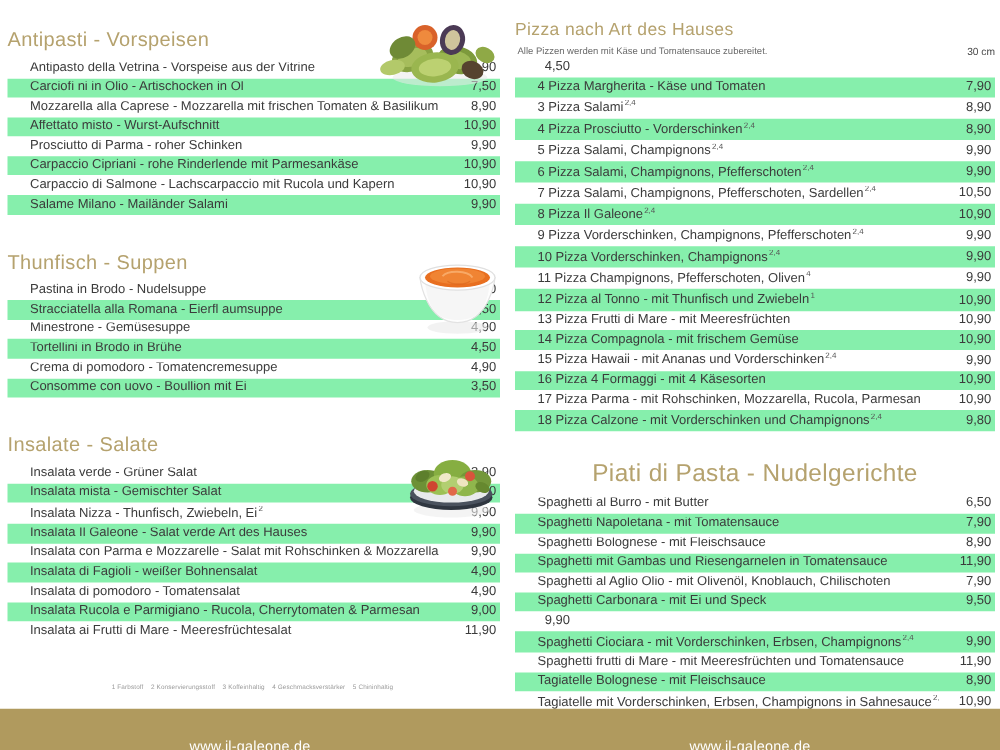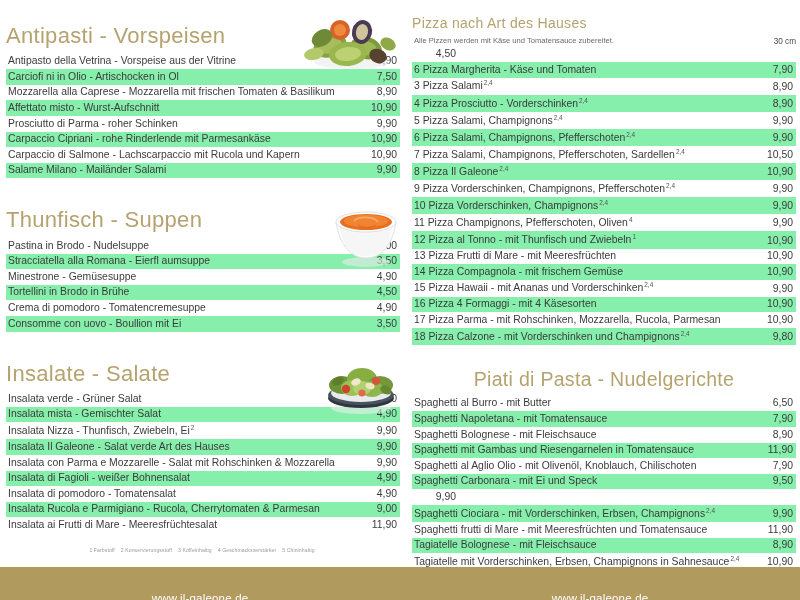--- a/index.html
+++ b/index.html
@@ -38,21 +38,21 @@
   }
   .col-right {
     width: 396px;
     box-sizing: border-box;
     padding: 0 4px 0 8px;
     position: relative;
   }
 
   
   .section-title {
-    font-size: 22px;
+    font-size: 16px;
     font-weight: normal;
     color: #b5a26e;
     letter-spacing: 0.3px;
     margin: 0;
     padding: 0 0 5px 0;
     line-height: 1.12;
     white-space: nowrap;
   }
   .section-title.pizza   { font-size: 14px; }
   .section-title.pasta   { font-size: 19.5px; text-align: center; }
@@ -86,20 +86,21 @@
     color: #3b3b3b;
     white-space: nowrap;
     overflow: hidden;
   }
   .row.alt { background: #86efac; }
 
   .row .nm {
     flex: 1 1 auto;
     overflow: hidden;
     text-overflow: clip;
+    margin-left: 16px;
   }
   .row .pr {
     flex: 0 0 auto;
     padding-left: 8px;
     text-align: right;
     min-width: 34px;
   }
   .row .sup {
     font-size: 6.4px;
     vertical-align: super;
@@ -328,21 +329,21 @@
       <h2 class="section-title pizza">Pizza nach Art des Hauses</h2>
       <div class="section-sub">
         <span>Alle Pizzen werden mit Käse und Tomatensauce zubereitet.</span>
         <span class="size-col">30 cm</span>
       </div>
       <div class="items" id="list-R0">
           <div class="row">
             <div class="pr">4,50</div>
           </div>
           <div class="row alt">
-            <div class="nm">6 Pizza Margherita - Käse und Tomaten</div>
+            <div class="nm">4 Pizza Margherita - Käse und Tomaten</div>
             <div class="pr">7,90</div>
           </div>
           <div class="row">
             <div class="nm">3 Pizza Salami<span class="sup">2,4</span></div>
             <div class="pr">8,90</div>
           </div>
           <div class="row alt">
             <div class="nm">4 Pizza Prosciutto - Vorderschinken<span class="sup">2,4</span></div>
             <div class="pr">8,90</div>
           </div>

